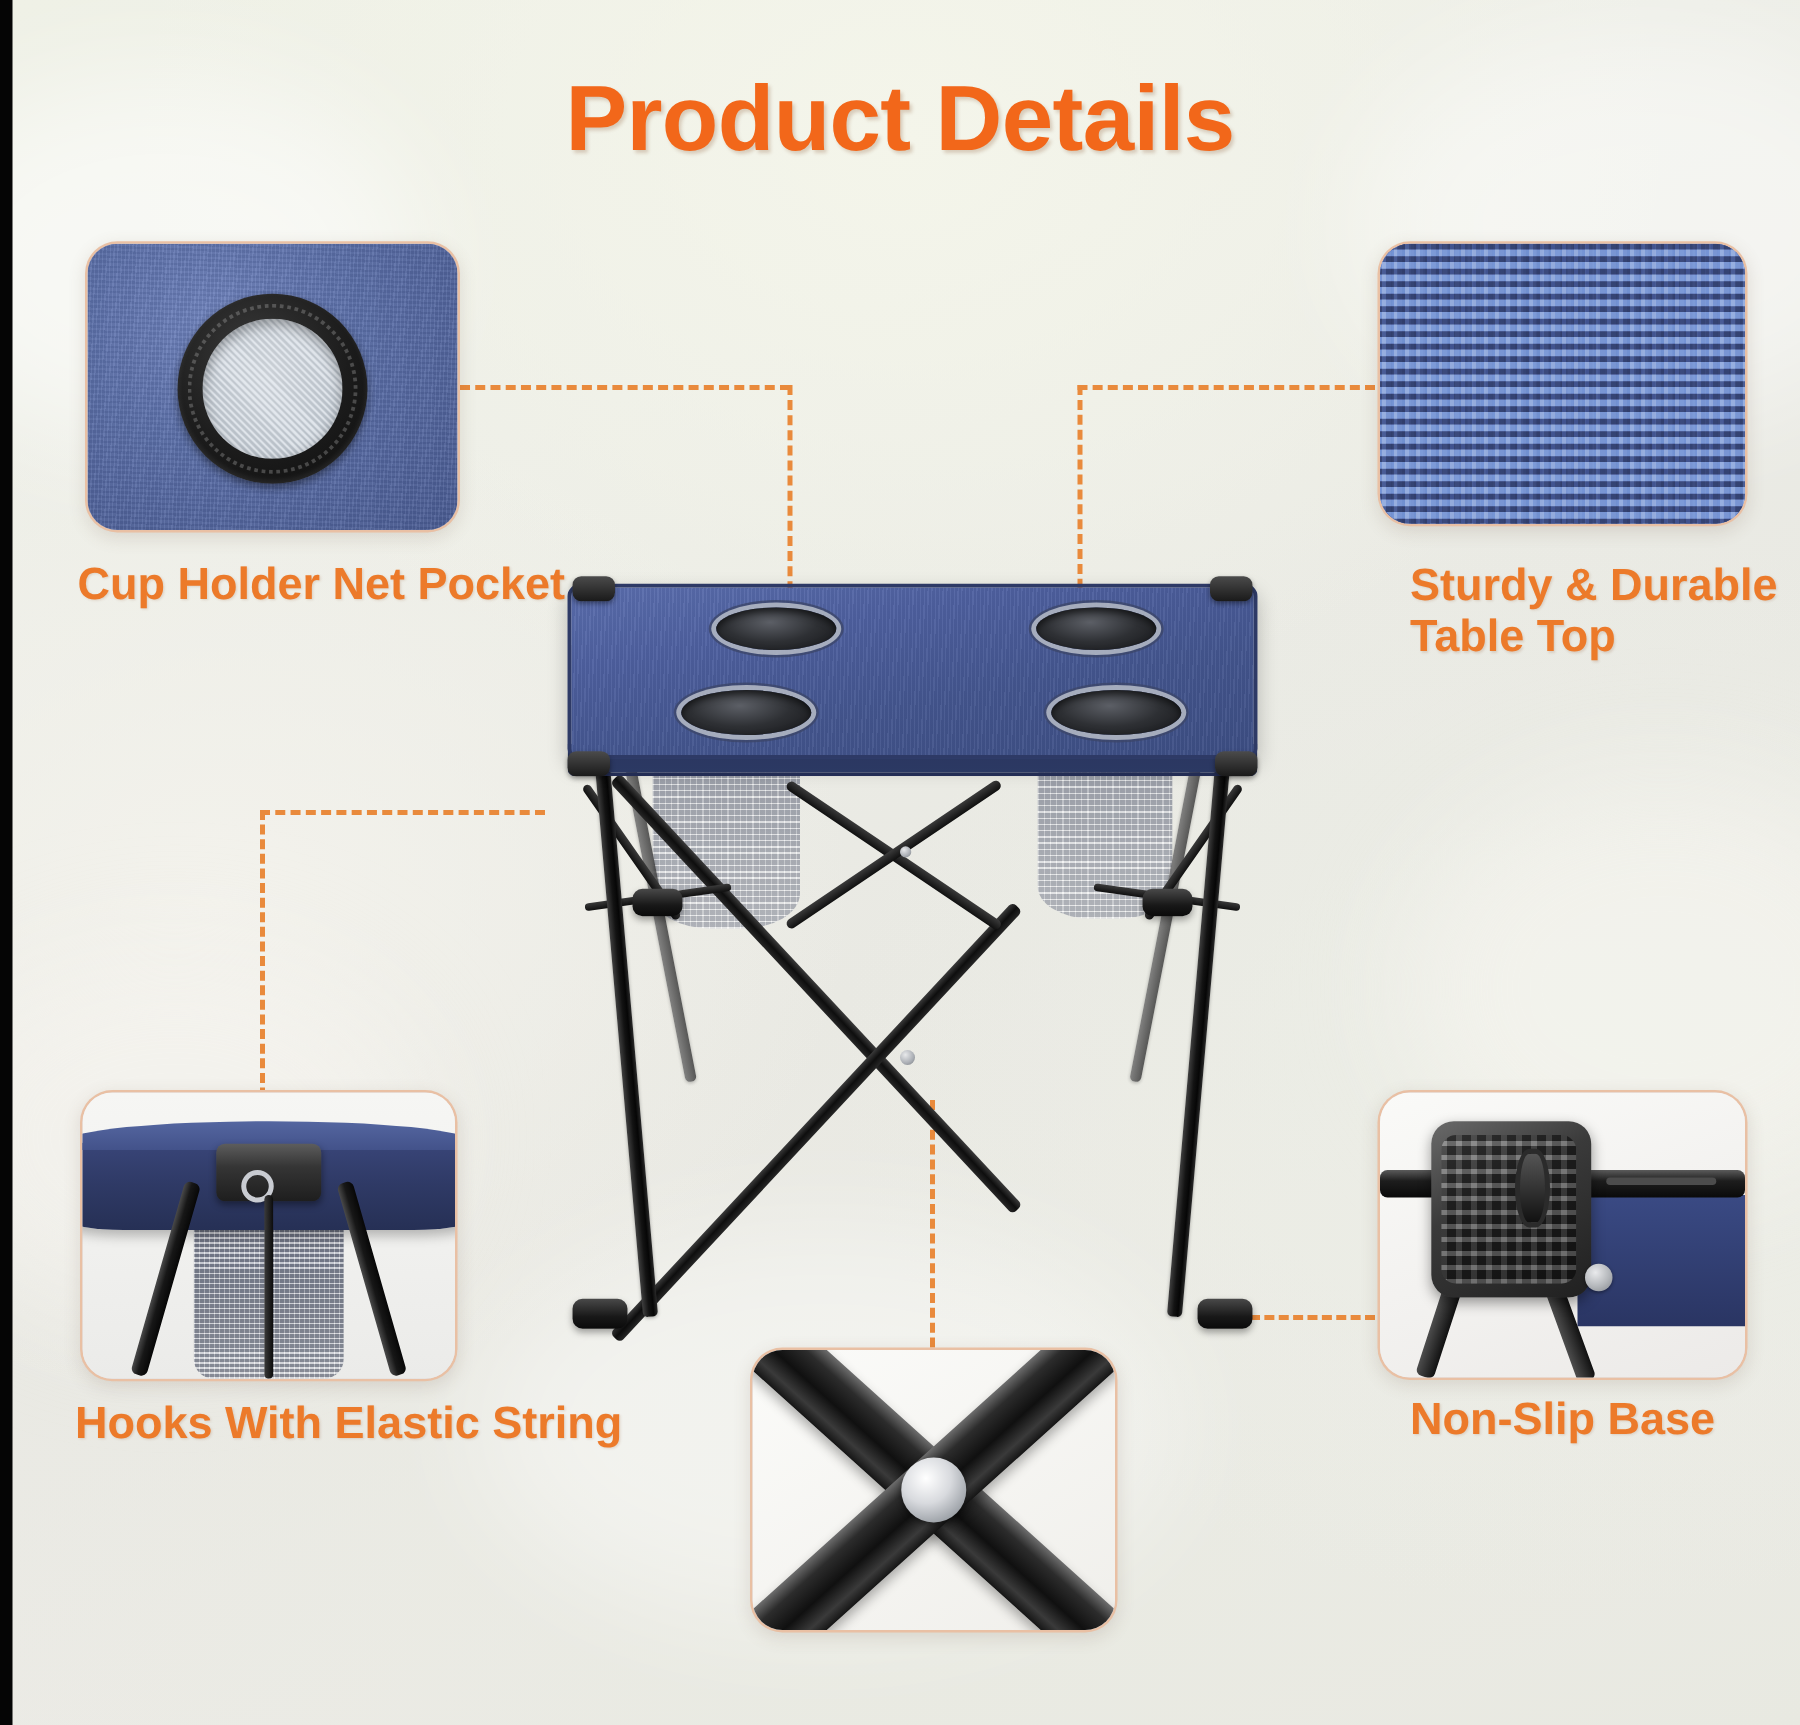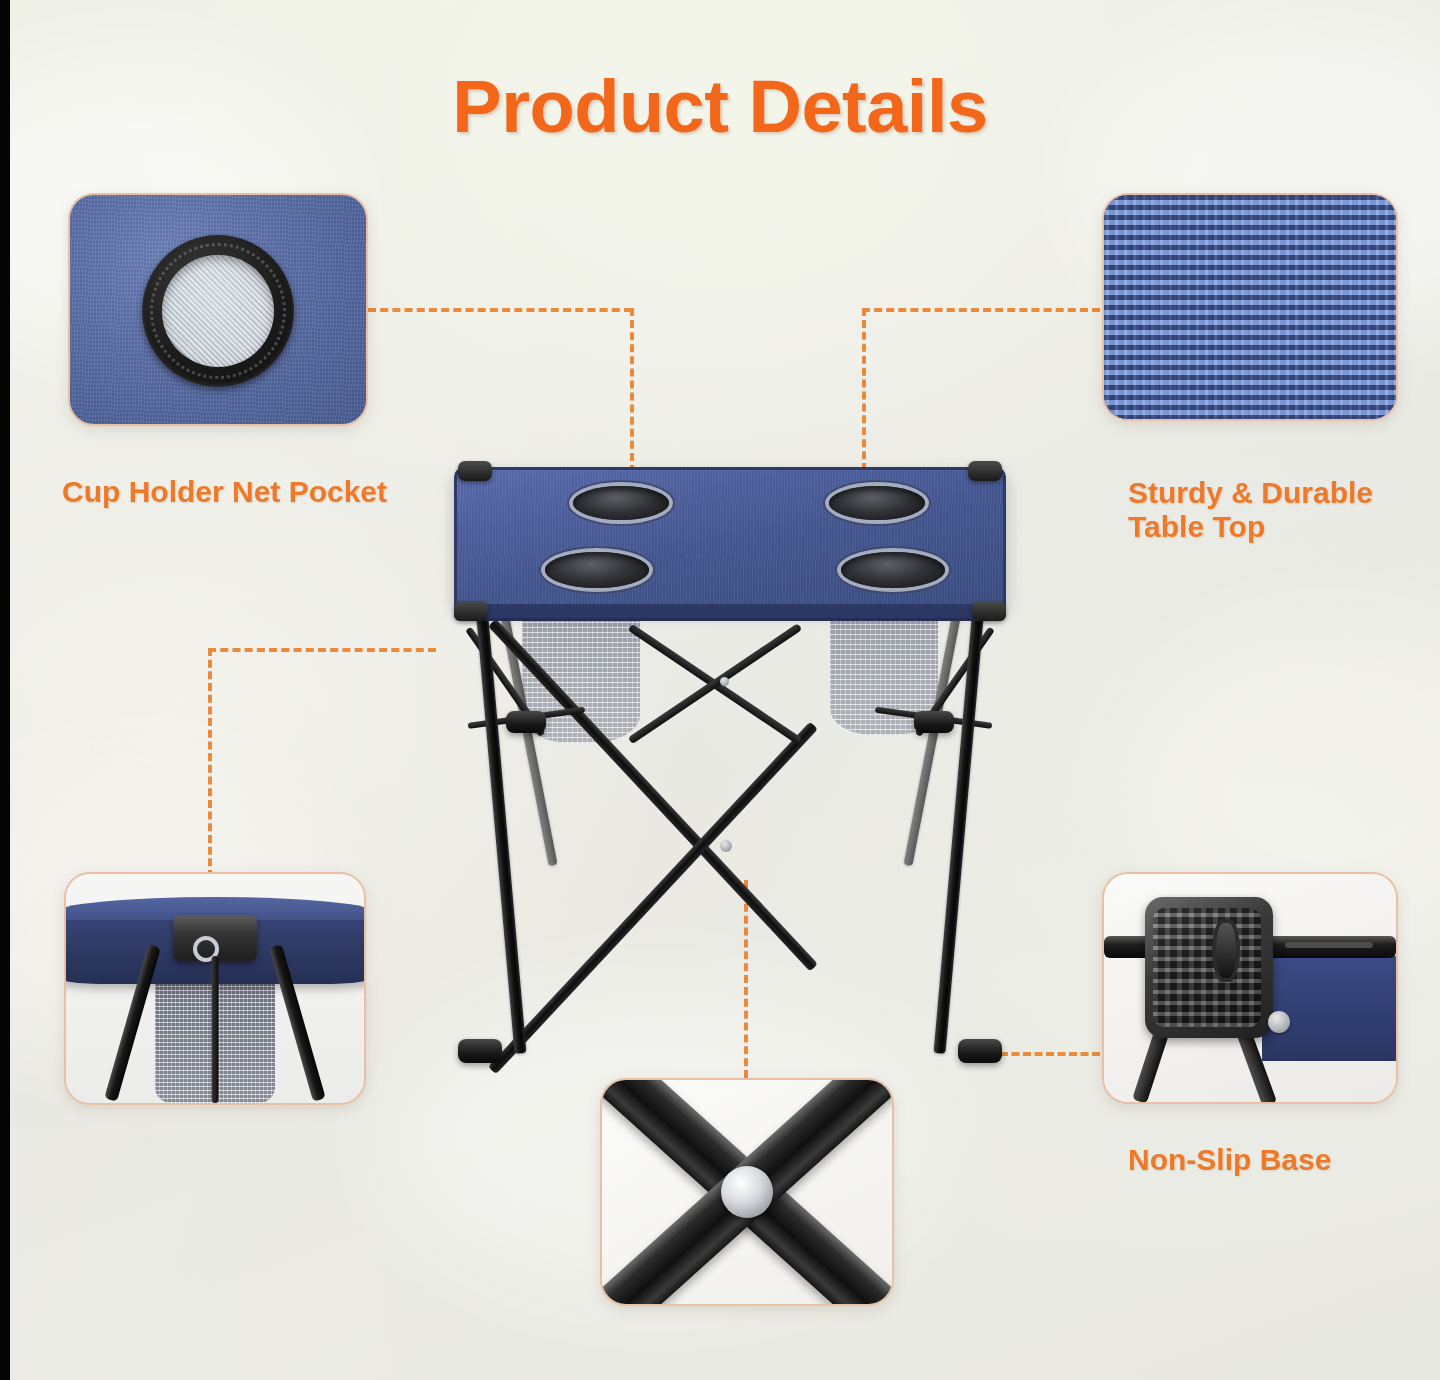--- a/index.html
+++ b/index.html
@@ -20,21 +20,21 @@
   }
   
   .film-bar { position: absolute; top: 0; left: 0; width: 10px; height: 100%;
     background: #050505; z-index: 60; }
 
   
   .cloud { position: absolute; border-radius: 50%; filter: blur(46px); pointer-events: none; }
 
   
   .title {
-    position: absolute; top: 64px; left: 0; width: 1440px; text-align: center;
+    position: absolute; top: 52px; left: 0; width: 1440px; text-align: center;
     font-size: 74px; font-weight: 700; letter-spacing: -0.5px;
     color: #f2671a;
     text-shadow: 2px 2px 3px rgba(120,60,20,0.22);
     z-index: 20;
   }
 
   
   .dash-h, .dash-v { position: absolute; z-index: 12; }
   .dash-h {
     height: 0; border-top: 4px dashed #e98a3c;
@@ -46,25 +46,24 @@
   
   .card {
     position: absolute; z-index: 16;
     border-radius: 26px; overflow: hidden;
     border: 2px solid rgba(236,180,140,0.75);
     box-shadow: 0 4px 14px rgba(110,90,70,0.16);
     background: #dfe2ea;
   }
   .card-label {
     position: absolute; z-index: 18;
-    color: #ec7a2a; font-weight: 700; font-size: 30px;
+    color: #ec7a2a; font-weight: 700; font-size: 36px;
     line-height: 1.13;
     text-shadow: 1px 1px 2px rgba(140,80,40,0.18);
     white-space: pre-line;
-    margin-top: 28px;
   }
 
   
   .fabric-navy {
     position: absolute; inset: 0;
     background:
       repeating-linear-gradient(92deg, rgba(255,255,255,0.055) 0 1px, rgba(0,0,0,0.05) 1px 3px),
       repeating-linear-gradient(2deg, rgba(255,255,255,0.04) 0 2px, rgba(0,0,0,0.04) 2px 4px),
       radial-gradient(ellipse at 35% 28%, #6f83bd 0%, #5b6fa9 42%, #4a5c93 100%);
   }
@@ -332,20 +331,21 @@
     <div class="c3-bg"></div>
     <div class="c3-mesh"></div>
     <div class="c3-skirt"></div>
     <div class="c3-skirt-top"></div>
     <div class="c3-hub"></div>
     <div class="c3-ring"></div>
     <div class="c3-leg" style="left:60px; transform:rotate(16deg);"></div>
     <div class="c3-leg" style="right:60px; transform:rotate(-16deg);"></div>
     <div class="c3-cord"></div>
   </div>
+  <div class="card-label" style="left:60px; top:1118px; width:470px;">Hooks With Elastic String</div>
 
   <div class="card" style="left:600px; top:1078px; width:294px; height:228px;">
     <div class="c4-bg"></div>
     <div class="c4-bar" style="transform: translate(-50%,-50%) rotate(42deg);"></div>
     <div class="c4-bar" style="transform: translate(-50%,-50%) rotate(-42deg);"></div>
     <div class="c4-rivet"></div>
   </div>
 
   <div class="card" style="left:1102px; top:872px; width:296px; height:232px;">
     <div class="c5-bg"></div>

